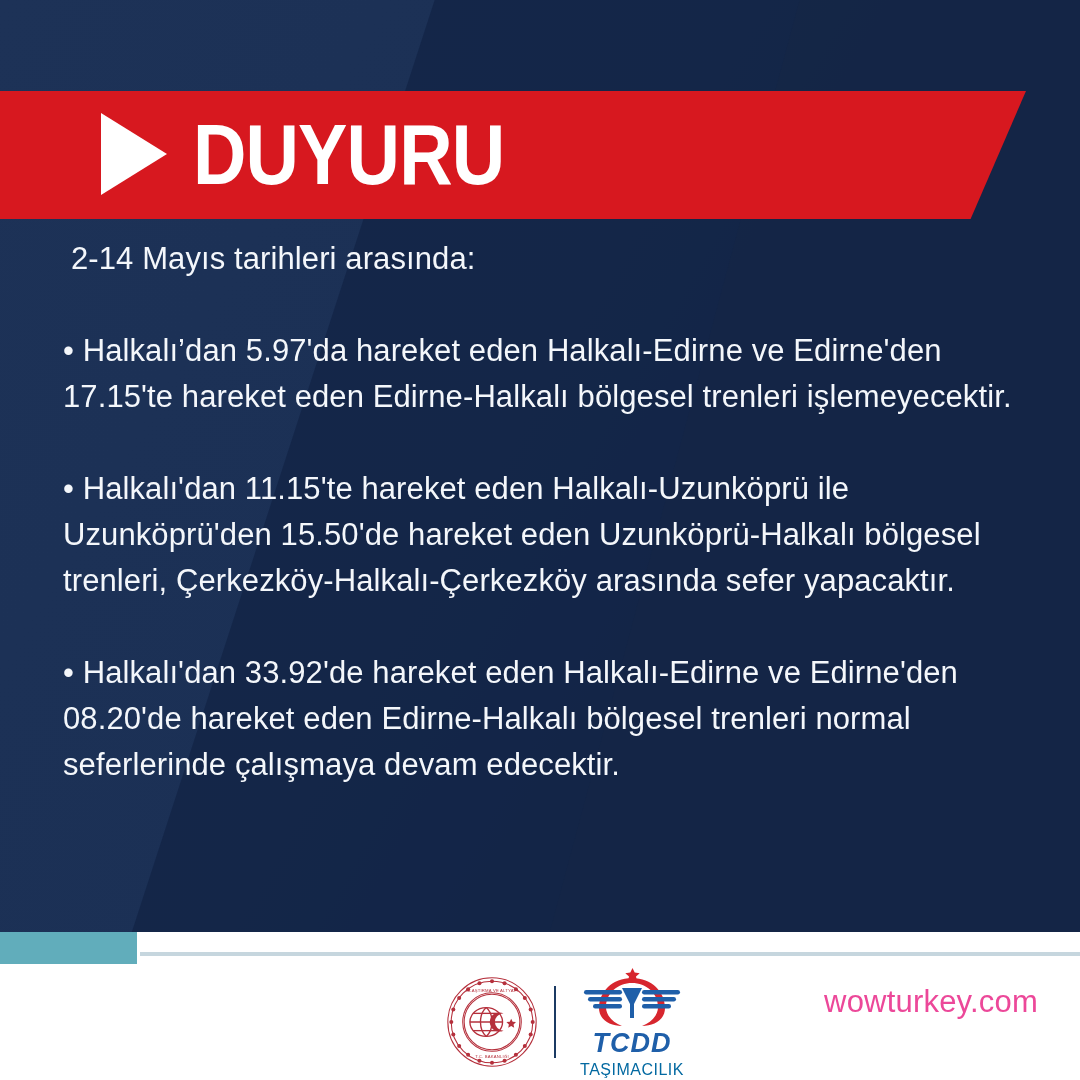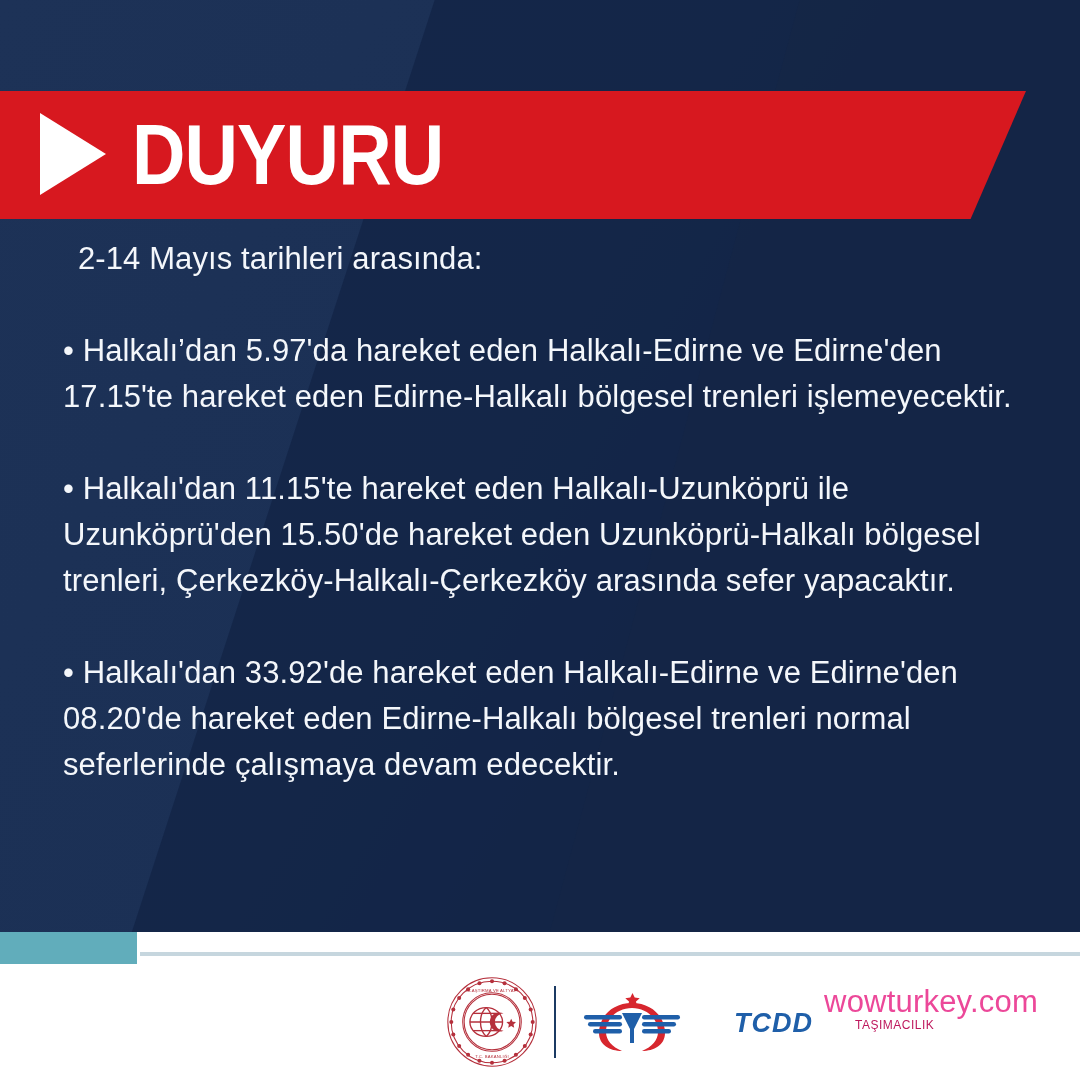--- a/index.html
+++ b/index.html
@@ -45,21 +45,21 @@
     position:absolute;
     left:0;top:91px;
     width:1026px;height:128px;
     background:#d7181f;
     -webkit-clip-path:polygon(0 0,100% 0,94.6% 100%,0 100%);
     clip-path:polygon(0 0,100% 0,94.6% 100%,0 100%);
     display:flex;align-items:center;
   }
   .banner-inner{
     display:flex;align-items:center;
-    padding-left:40px;
+    padding-left:101px;
     margin-top:-2px;
   }
   .play-tri{
     width:0;height:0;
     border-top:41px solid transparent;
     border-bottom:41px solid transparent;
     border-left:66px solid #ffffff;
     flex:none;
     margin-right:26px;
   }
@@ -78,21 +78,21 @@
   
   .content{
     position:absolute;
     left:63px;top:236px;
     width:960px;
     color:#f4f7fb;
     font-size:31px;
     line-height:46px;
     letter-spacing:.1px;
   }
-  .content .intro{margin:0 0 0 15px;}
+  .content .intro{margin:0 0 0 8px;}
   .content .para{
     margin:46px 0 0 0;
     text-indent:0;
   }
 
   
   .footer{
     position:absolute;
     left:0;bottom:0;
     width:1080px;height:148px;
@@ -122,38 +122,37 @@
     height:100px;
   }
   .seal{flex:none;}
   .logo-divider{
     width:2px;height:72px;
     background:#1b3a63;
     margin:0 16px 0 14px;
     flex:none;
   }
   .tcdd{
-    display:flex;flex-direction:row;
+    display:flex;flex-direction:column;
     align-items:center;
     flex:none;
-    gap:42px;
   }
   .tcdd-word{
     color:#1f5fa9;
     font-family:"Liberation Sans","DejaVu Sans",sans-serif;
     font-weight:bold;
     font-style:italic;
     font-size:27px;
     letter-spacing:1px;
     line-height:1;
     margin-top:2px;
   }
   .tcdd-sub{
-    color:#be185d;
-    font-size:12px;
+    color:#0369a1;
+    font-size:16px;
     letter-spacing:.5px;
     line-height:1;
     margin-top:5px;
   }
   .watermark{
     position:absolute;
     right:42px;top:52px;
     color:#ec4899;
     font-size:31px;
     letter-spacing:.2px;

